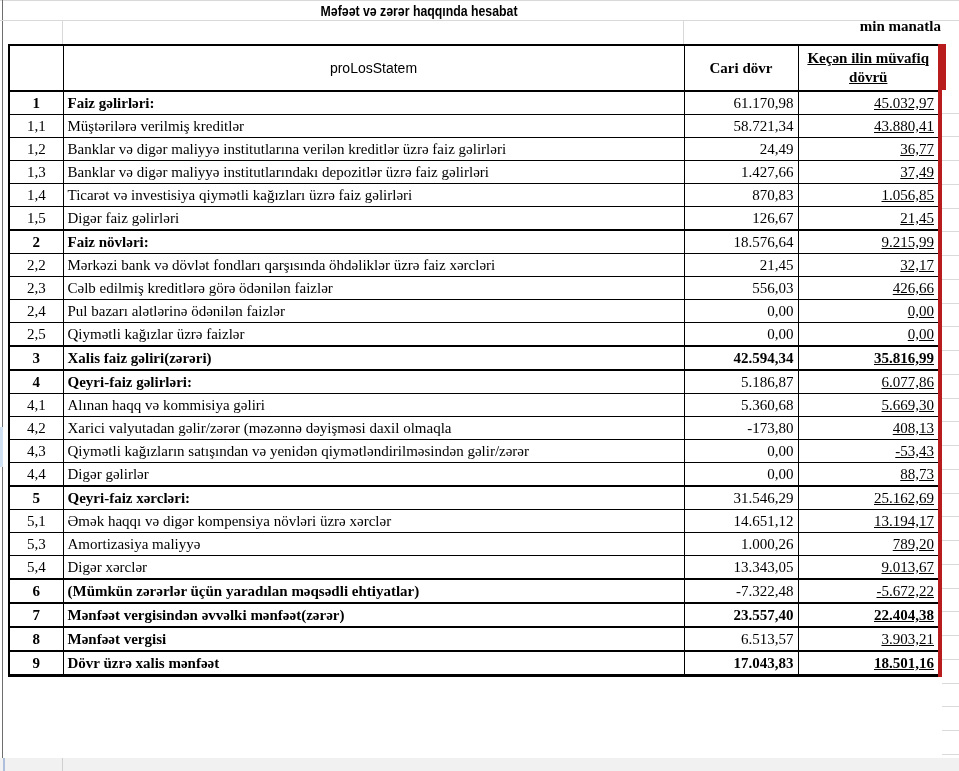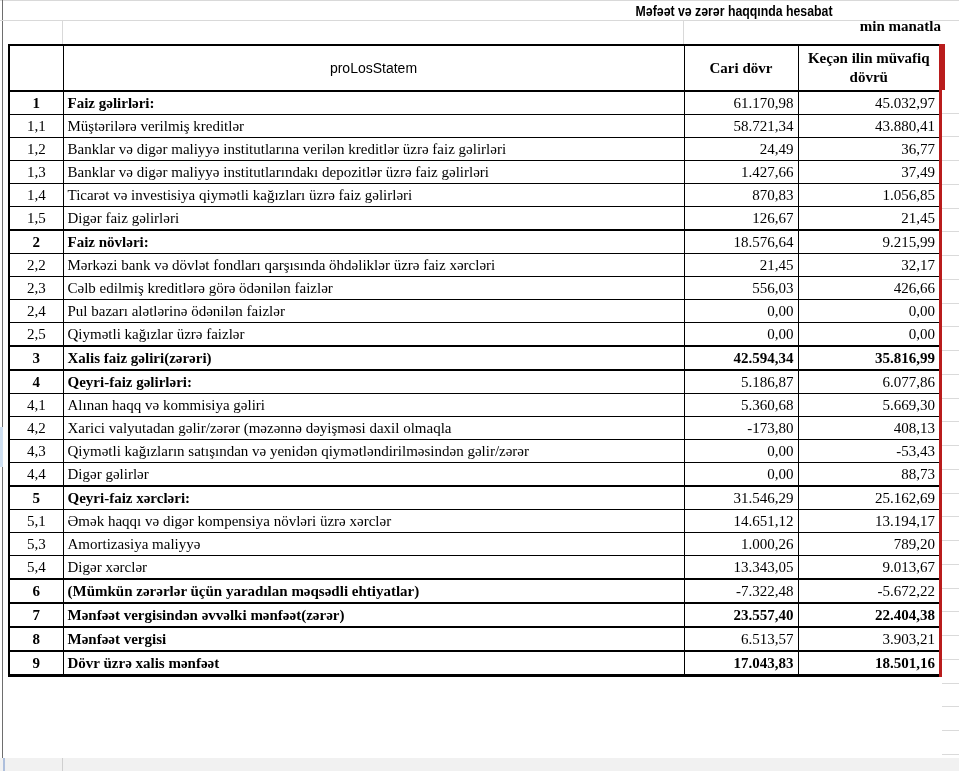--- a/index.html
+++ b/index.html
@@ -5,22 +5,22 @@
   html,body{margin:0;padding:0;}
   body{
     width:959px;height:771px;position:relative;overflow:hidden;
     background:#ffffff;
     font-family:"Liberation Serif","DejaVu Serif",serif;
   }
   
   .top-gridline{position:absolute;left:0;top:0;width:959px;height:1px;background:#d9d9d9;}
   .left-edge-line{position:absolute;left:2px;top:0;width:1px;height:771px;background:#6e6e6e;}
   .title-row{
-    position:absolute;left:16px;top:1px;width:838px;height:19px;
-    display:flex;align-items:center;justify-content:flex-end;
+    position:absolute;left:0;top:1px;width:838px;height:19px;
+    display:flex;align-items:center;justify-content:center;
   }
   .title-row .title-text{
     font-family:"Liberation Sans","DejaVu Sans",sans-serif;
     font-weight:bold;font-size:15px;letter-spacing:0px;
     transform:scaleX(0.82);transform-origin:center;white-space:nowrap;
   }
   .title-underline{position:absolute;left:0;top:20px;width:959px;height:1px;background:#d9d9d9;}
 
   .unit-row{
     position:absolute;left:0;top:15px;width:941px;height:23px;
@@ -50,21 +50,21 @@
     border-bottom:2px solid #000;border-top:2px solid #000;
     height:44px;line-height:normal;text-align:center;vertical-align:middle;
     white-space:normal;
   }
   table.pl thead th.h-name{
     font-family:"Liberation Sans","DejaVu Sans",sans-serif;
     font-size:14px;font-weight:normal;
   }
   table.pl thead th.h-cur,table.pl thead th.h-prev{font-weight:bold;font-size:15px;line-height:1.25;}
   table.pl td:first-child,table.pl th:first-child{border-left:2px solid #000;}
-  table.pl td:last-child,table.pl th:last-child{border-right:6px solid #b91c1c;}
+  table.pl td:last-child,table.pl th:last-child{border-right:8px solid #b91c1c;text-decoration:underline;}
   table.pl tbody tr:last-child td{border-bottom:3px solid #000;}
   table.pl tbody tr.section td{border-top:2px solid #000;}
   table.pl td.num{text-align:center;}
   table.pl td.label{text-align:left;}
   table.pl td.val{text-align:right;}
   table.pl tr.section td.num,table.pl tr.section td.label{font-weight:bold;}
   table.pl tr.boldvals td.val{font-weight:bold;}
 
   .right-strip-gridlines{
     position:absolute;left:942px;top:90px;width:17px;height:666px;

